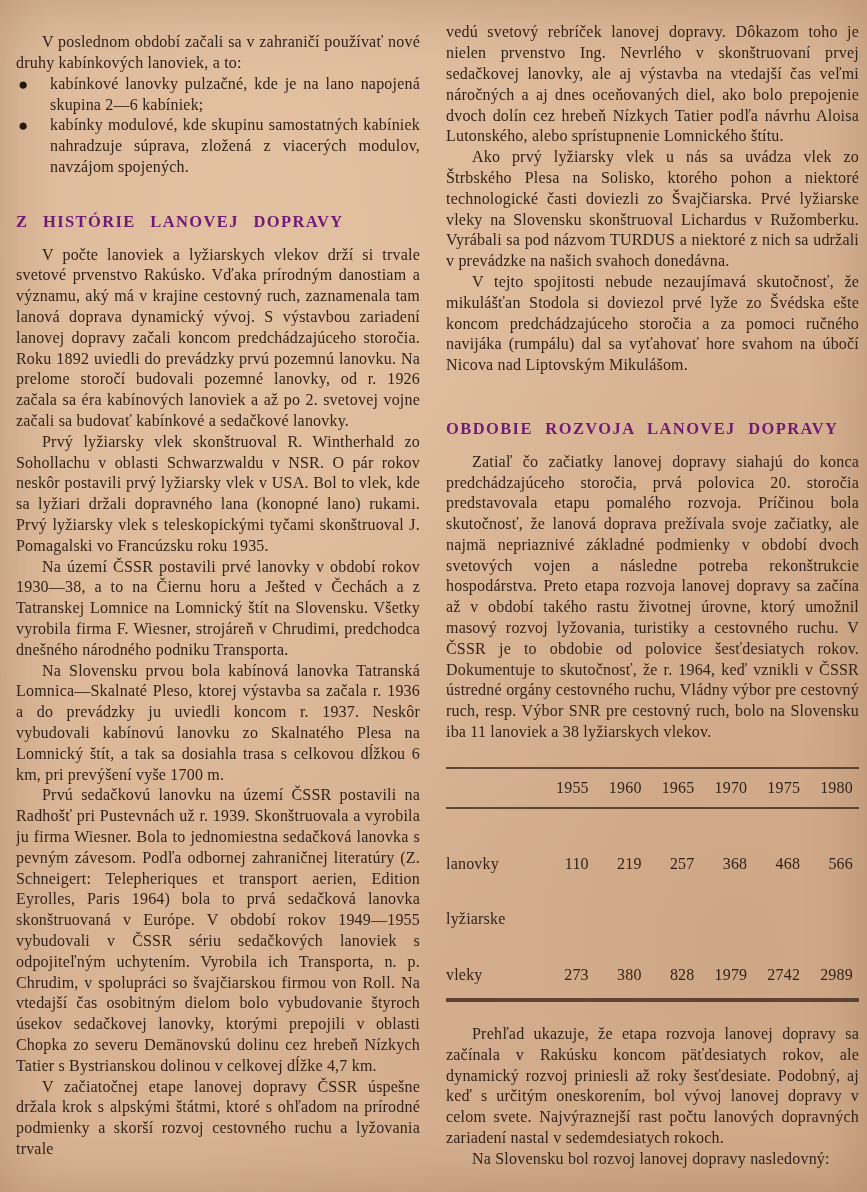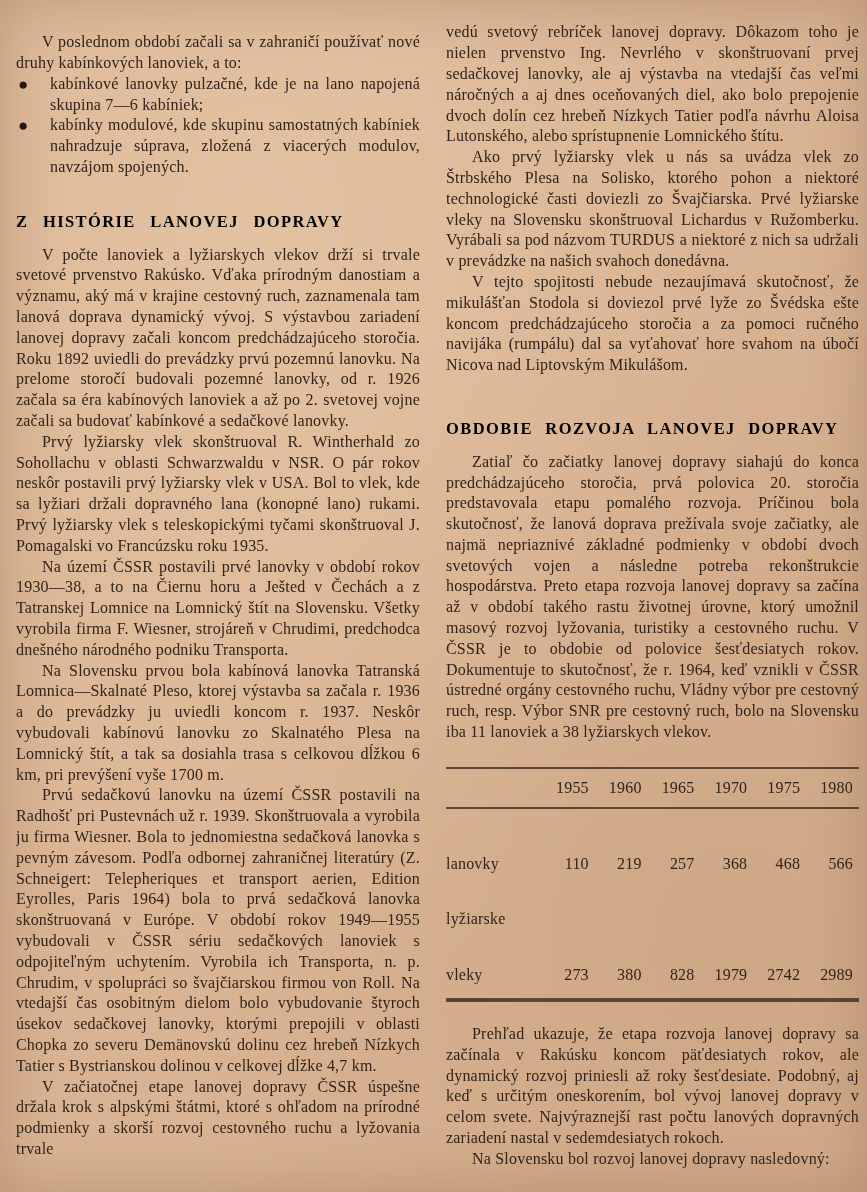--- a/index.html
+++ b/index.html
@@ -32,21 +32,21 @@
   p.para.no-indent{text-indent:0;}
   .bullets{margin:0;padding:0;list-style:none;}
   .bullet-item{position:relative;padding-left:34px;margin:0;}
   .bullet-item .dot{
     position:absolute;left:2px;top:1px;
     font-size:17px;line-height:20px;color:#241710;
   }
   h2.sec{
     font-size:16.5px;font-weight:bold;margin:34px 0 12px 0;
     letter-spacing:1.4px;word-spacing:9px;
-    text-align:left;color:#000000;
+    text-align:left;color:#701a75;
   }
   h2.sec.right-h{margin-top:43px;word-spacing:7px;}
   
   .rtable{
     margin:24px 0 22px 0;
     font-size:16px;
   }
   .trule{border-bottom:2px solid rgba(62,40,24,0.78);height:0;}
   .trow{
     display:grid;
@@ -67,21 +67,21 @@
 <body>
 
 <div class="page">
 
   <div class="col left">
     <p class="para">V poslednom období začali sa v zahraničí používať nové druhy kabínkových lanoviek, a to:</p>
 
     <ul class="bullets">
       <li class="bullet-item">
         <span class="dot">●</span>
-        <span>kabínkové lanovky pulzačné, kde je na lano napojená skupina 7—6 kabíniek;</span>
+        <span>kabínkové lanovky pulzačné, kde je na lano napojená skupina 2—6 kabíniek;</span>
       </li>
       <li class="bullet-item">
         <span class="dot">●</span>
         <span>kabínky modulové, kde skupinu samostatných kabíniek nahradzuje súprava, zložená z viacerých modulov, navzájom spojených.</span>
       </li>
     </ul>
 
     <h2 class="sec">Z HISTÓRIE LANOVEJ DOPRAVY</h2>
 
     <p class="para">V počte lanoviek a lyžiarskych vlekov drží si trvale svetové prvenstvo Rakúsko. Vďaka prírodným danostiam a významu, aký má v krajine cestovný ruch, zaznamenala tam lanová doprava dynamický vývoj. S výstavbou zariadení lanovej dopravy začali koncom predchádzajúceho storočia. Roku 1892 uviedli do prevádzky prvú pozemnú lanovku. Na prelome storočí budovali pozemné lanovky, od r. 1926 začala sa éra kabínových lanoviek a až po 2. svetovej vojne začali sa budovať kabínkové a sedačkové lanovky.</p>

